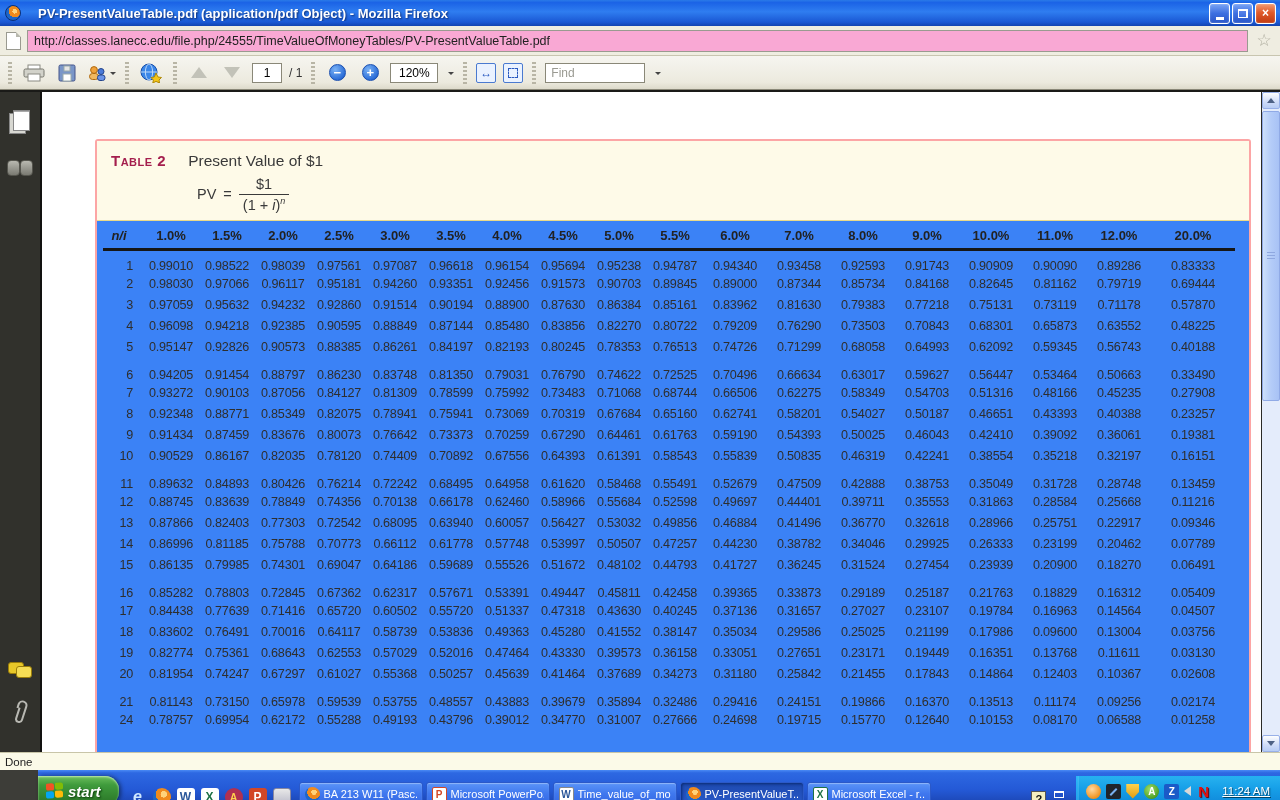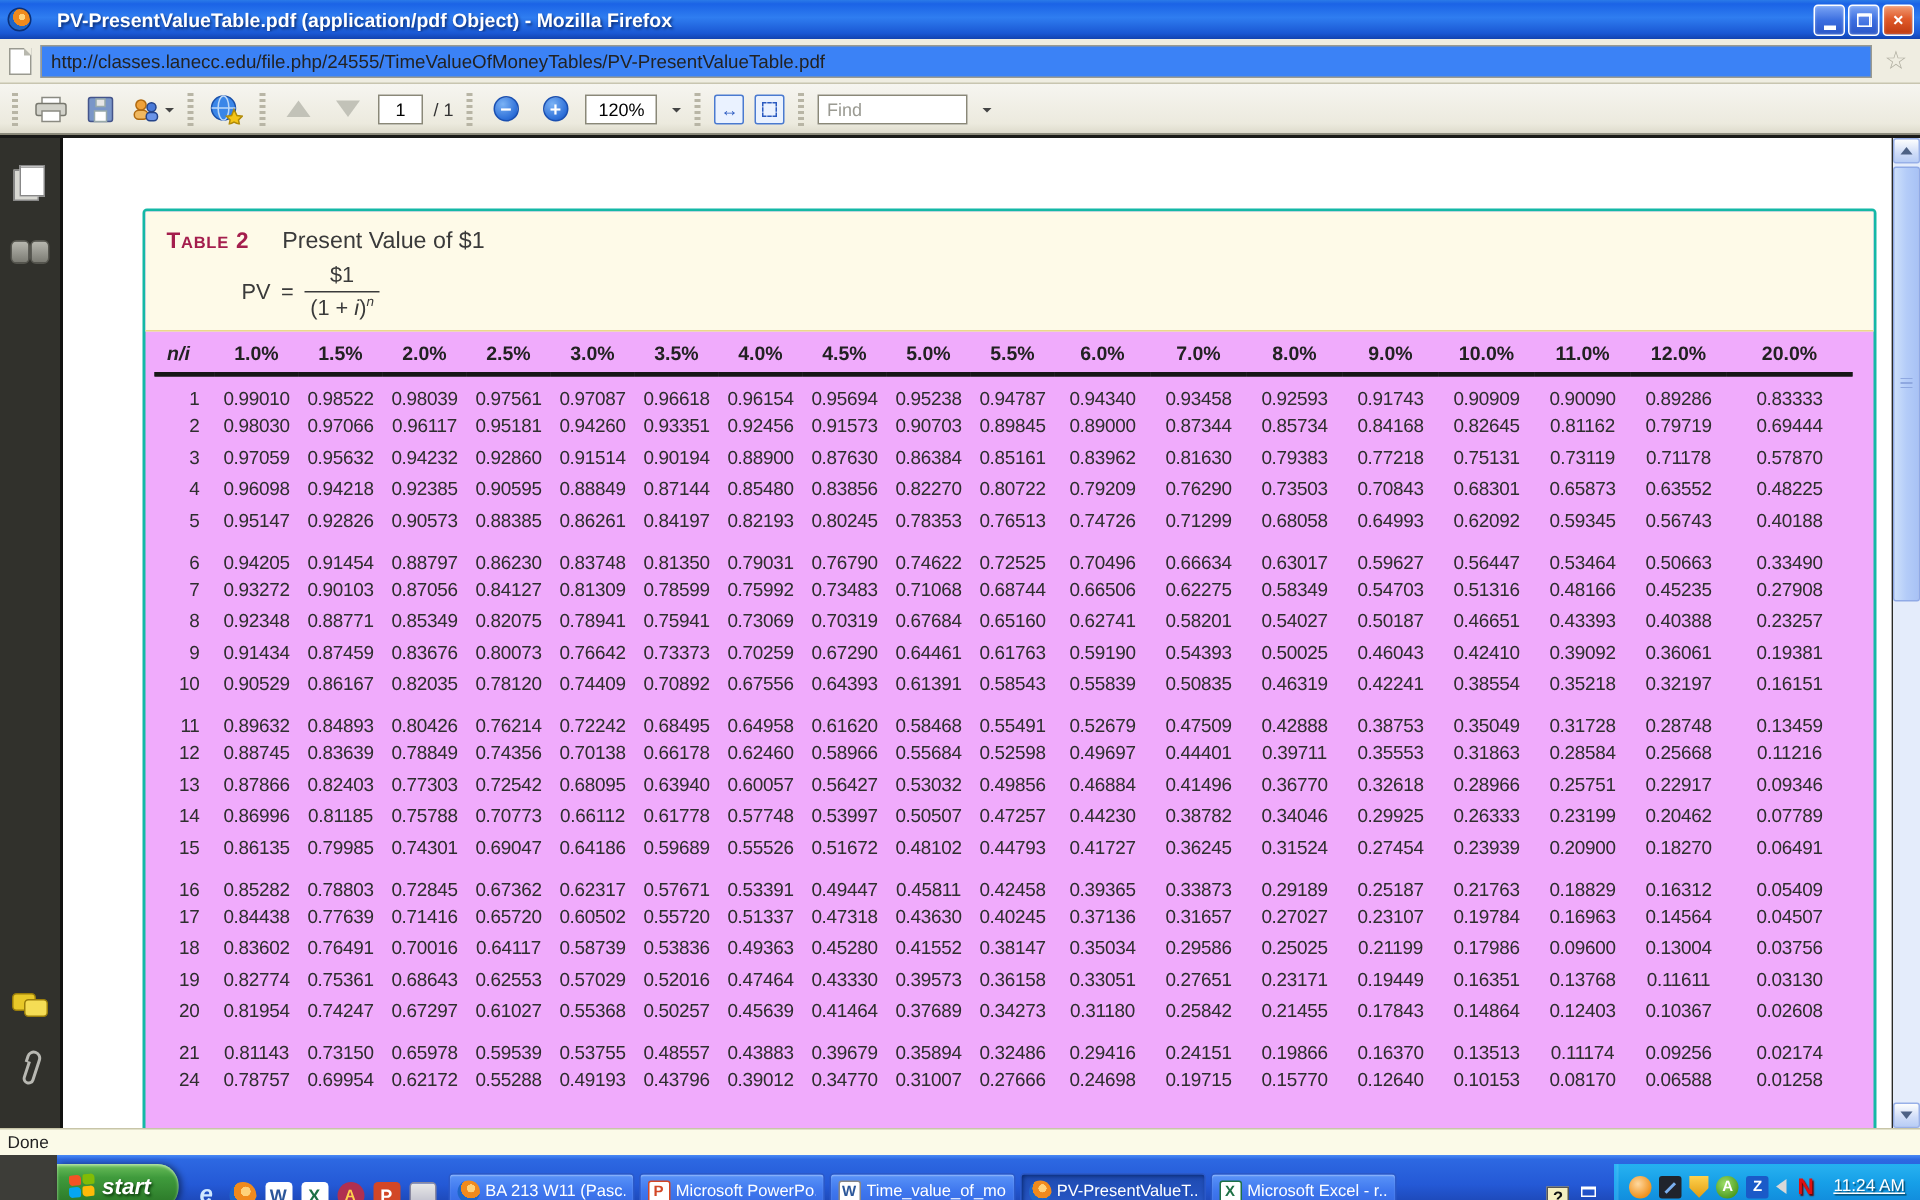--- a/index.html
+++ b/index.html
@@ -20,21 +20,21 @@
   .winbtn.close { background:linear-gradient(180deg,#f09a72 0%,#e05a2a 45%,#c03a10 100%); }
   .glyph-min { width:8px; height:3px; background:#fff; margin-top:10px; }
   .glyph-restore { position:relative; width:10px; height:9px; }
   .glyph-restore::before { content:""; position:absolute; right:0; top:0; width:7px; height:6px; border:1px solid #fff; border-top-width:2px; }
   .glyph-restore::after { content:""; position:absolute; left:0; bottom:0; width:7px; height:6px; border:1px solid #fff; border-top-width:2px; background:linear-gradient(180deg,#5a84e8,#3c6fe0); }
 
   
   .urlrow { height:30px; background:#efede1; border-bottom:1px solid #c8c5b0; display:flex; align-items:center; padding:0 6px; gap:6px; }
   .favicon { width:15px; height:18px; background:#fff; border:1px solid #9a9a90; position:relative; }
   .favicon::after { content:""; position:absolute; right:-1px; top:-1px; border-style:solid; border-width:0 5px 5px 0; border-color:transparent #efede1 #b8b8ae transparent; }
-  .urlinput { flex:1 1 auto; height:22px; background:#3b82f6; border:1px solid #9a9a90; font-size:12.5px; padding:0 6px; color:#222;
+  .urlinput { flex:1 1 auto; height:22px; background:#f9a8d4; border:1px solid #9a9a90; font-size:12.5px; padding:0 6px; color:#222;
     font-family:"Liberation Sans", sans-serif; }
   .star-icon { width:20px; height:20px; color:#b0aea0; font-size:17px; line-height:20px; text-align:center; }
 
   
   .toolbar { height:34px; background:linear-gradient(180deg,#f6f5f0 0%,#eceade 80%,#dddacb 100%);
     border-bottom:1px solid #8a8878; display:flex; align-items:center; padding:0 6px; gap:7px; }
   .gripper { width:4px; height:22px; background:repeating-linear-gradient(180deg,#b8b5a5 0 2px,transparent 2px 4px); margin:0 2px; }
   .tbtn { display:flex; align-items:center; justify-content:center; height:26px; min-width:26px; border-radius:2px; }
   .caret { width:0; height:0; border:3.5px solid transparent; border-top-color:#444; margin:4px 0 0 3px; }
   .nav-arrow { width:0; height:0; }
@@ -66,25 +66,25 @@
   .binoc-ic::before { left:0; } .binoc-ic::after { right:0; }
   .comments-ic { width:24px; height:16px; position:relative; margin-bottom:22px; }
   .comments-ic::before { content:""; position:absolute; left:0; top:0; width:14px; height:10px; border-radius:3px; background:#e8c829; border:1px solid #9a7d0a; }
   .comments-ic::after { content:""; position:absolute; right:0; top:4px; width:14px; height:10px; border-radius:3px; background:#f5dd55; border:1px solid #9a7d0a; }
   .clip-ic svg { display:block; }
 
   .page { position:relative; flex:1 1 auto; background:#fff; overflow:hidden; }
 
   
   .tablebox { position:absolute; left:53px; right:10px; top:47px; bottom:-40px;
-    border:2px solid #14b8a6; border-radius:3px; background:#f0abfc; }
+    border:2px solid #fca5a5; border-radius:3px; background:#3b82f6; }
   .titlearea { background:#fefae8; border-bottom:1px solid #ead98a; padding:11px 0 8px 14px; height:80px; }
   .t-label { color:#a41e4d; font-weight:bold; font-size:15px; font-variant:small-caps; letter-spacing:.5px; display:inline-block; margin-right:22px; }
   .t-title { color:#3a3a3a; font-size:15.5px; display:inline-block; }
-  .formula { display:flex; align-items:center; gap:7px; margin:6px 0 0 50px; color:#3a3a3a; font-size:14.5px; }
+  .formula { display:flex; align-items:center; gap:7px; margin:6px 0 0 86px; color:#3a3a3a; font-size:14.5px; }
   .frac { display:inline-flex; flex-direction:column; align-items:center; }
   .frac .num { padding:0 4px 2px; }
   .frac .den { border-top:1px solid #3a3a3a; padding:1px 4px 0; }
   .den i { font-style:italic; }
   sup { font-size:9px; }
 
   table.pv { border-collapse:collapse; table-layout:fixed; width:1132px; margin:0 0 0 6px; }
   table.pv th { font-weight:bold; font-size:13px; color:#222; padding:7px 0 5px; text-align:center; border-bottom:3px solid #161616; }
   table.pv th.ncol { font-style:italic; text-align:center; padding-right:8px; width:40px; }
   table.pv th:nth-child(n+2):nth-child(-n+11) { width:56px; }

